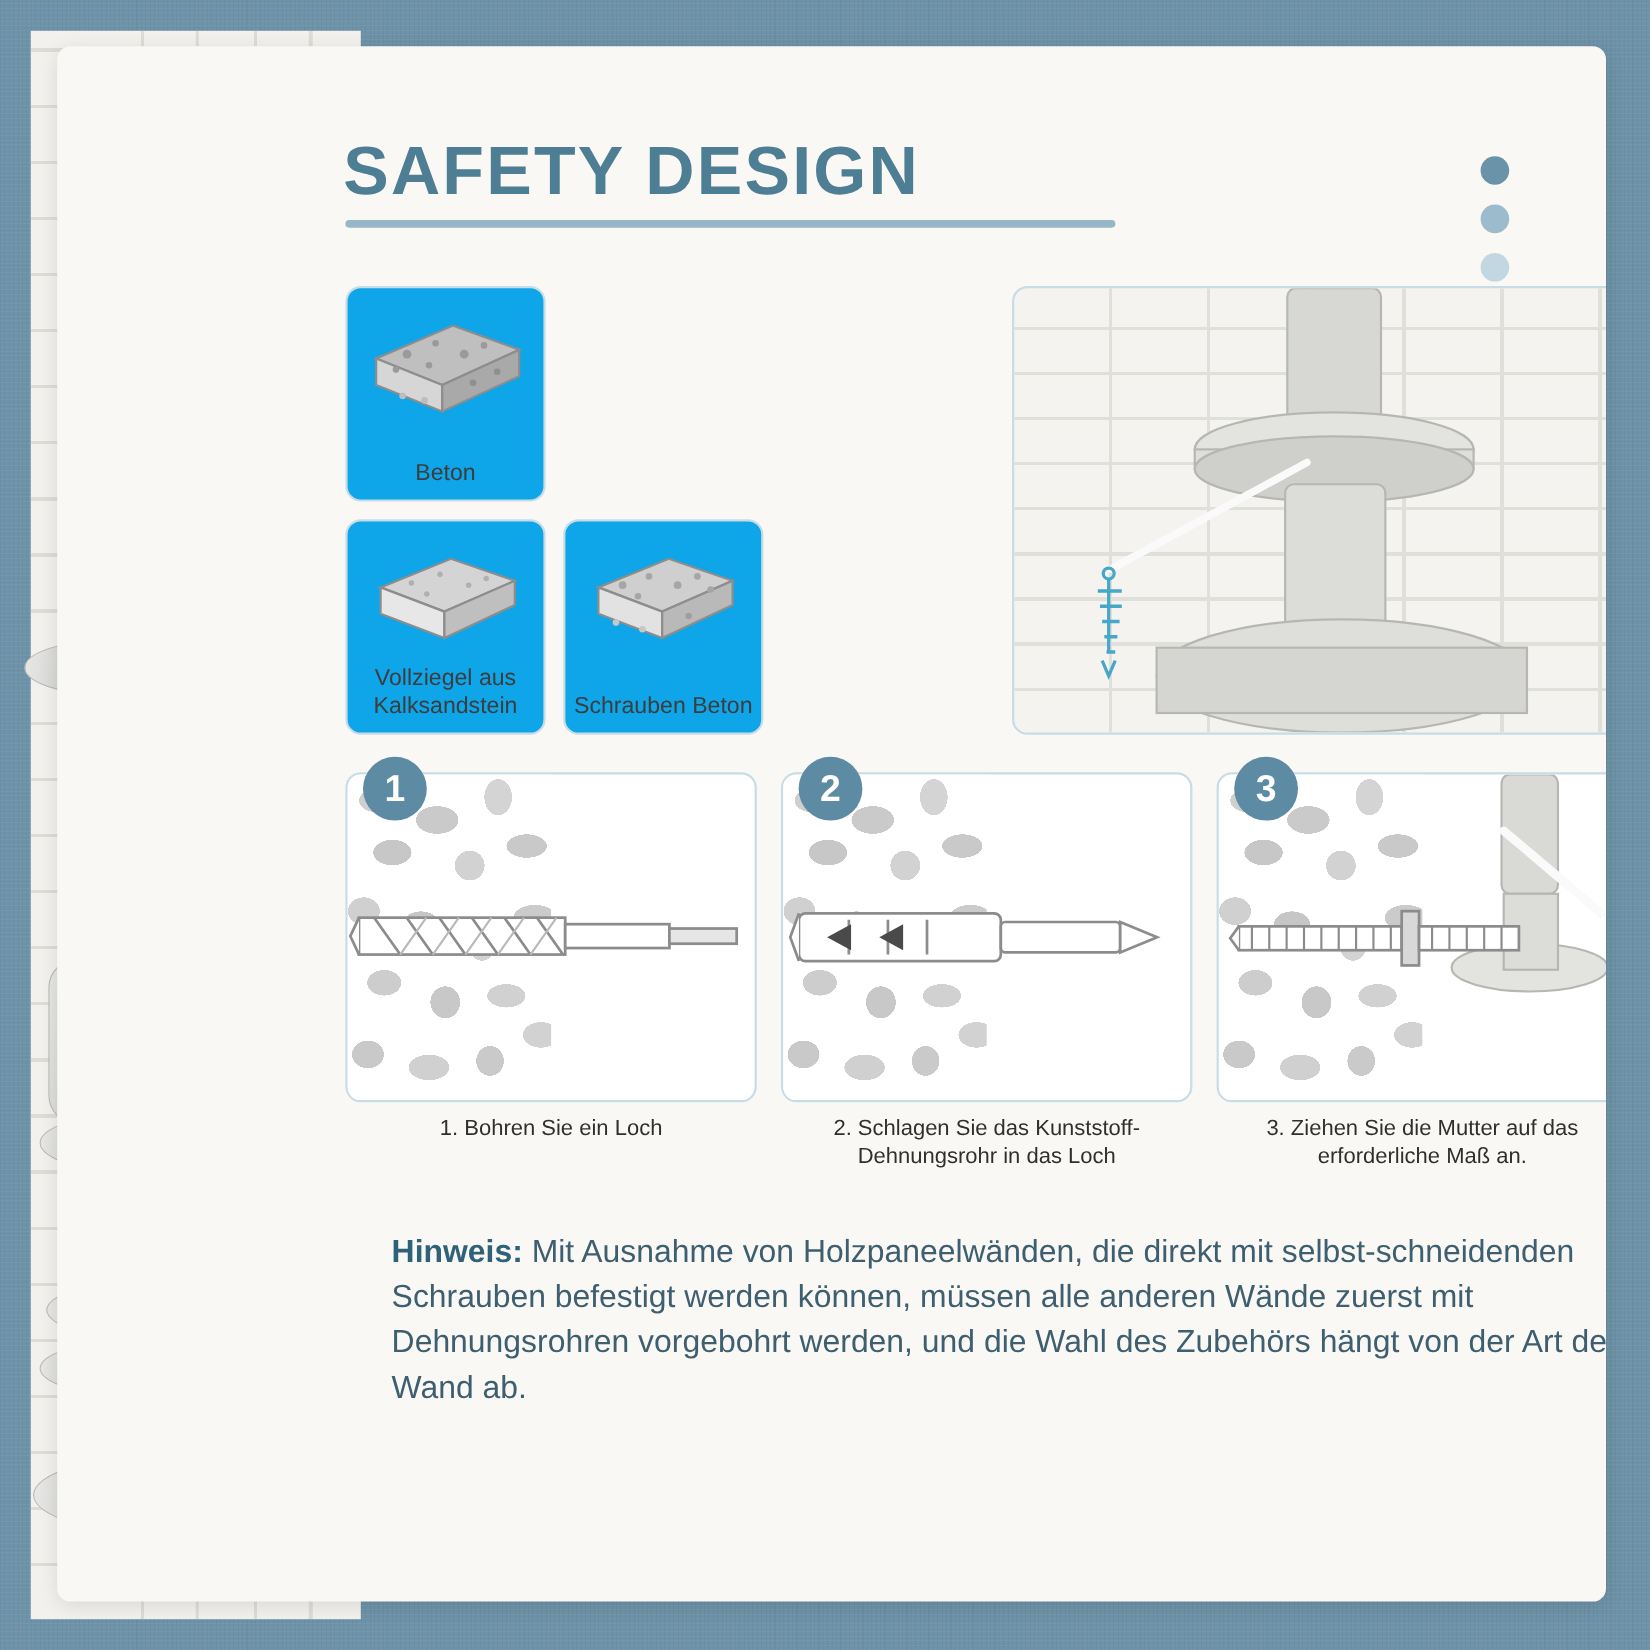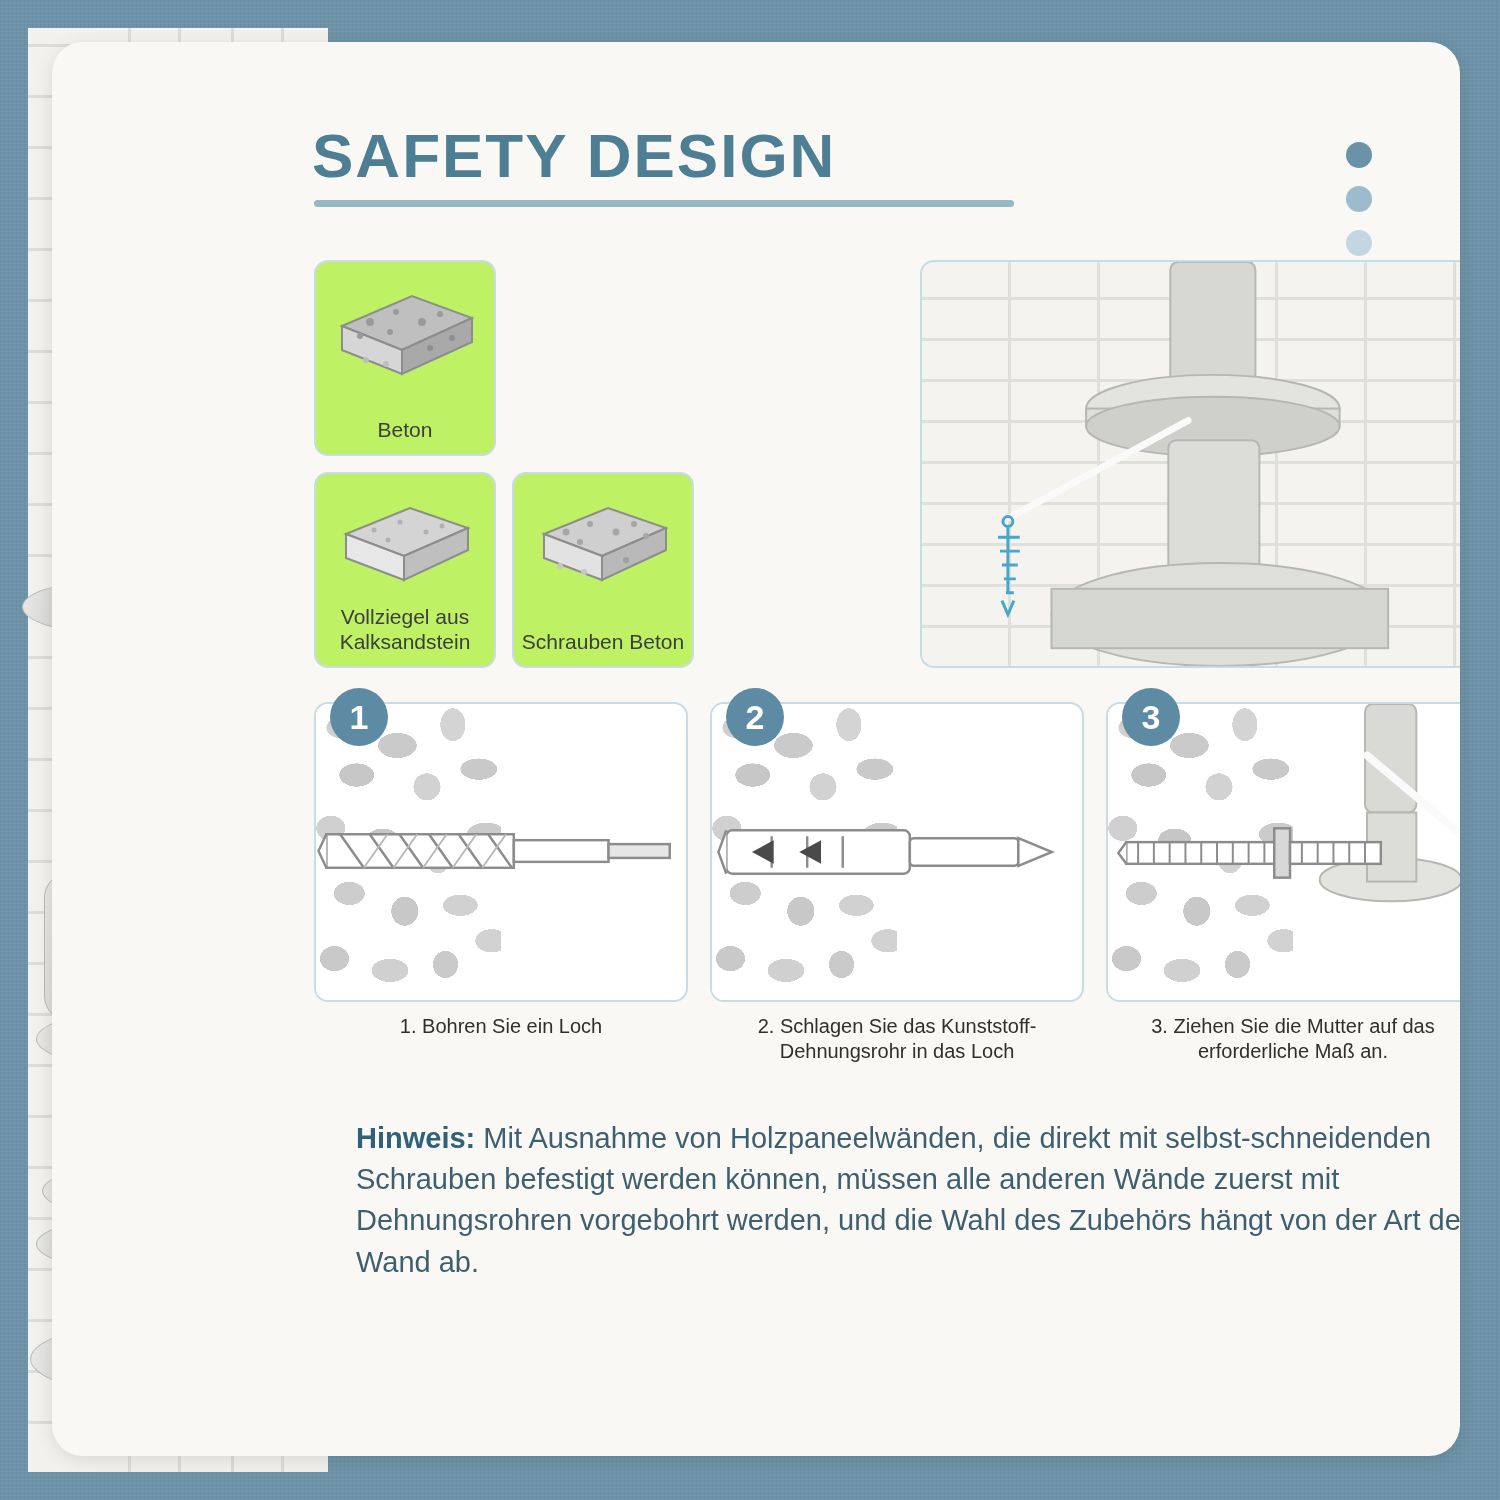--- a/index.html
+++ b/index.html
@@ -58,21 +58,21 @@
     border: 1px solid #45484a;
   }
   .ellipse { border-radius: 50%; }
 
   
   .card {
     position: absolute;
     left: 52px; top: 42px;
     width: 1408px; height: 1414px;
     background: #faf8f4;
-    border-radius: 31px;
+    border-radius: 12px;
     box-shadow: 0 4px 18px rgba(0,0,0,0.10);
     padding: 0;
     overflow: hidden;
   }
   .card-inner { position: absolute; left: 200px; top: 0; right: 0; bottom: 0; }
 
   .title {
     position: absolute;
     left: 60px; top: 78px;
     font-size: 62px; font-weight: bold;
@@ -96,21 +96,21 @@
   .materials {
     position: absolute;
     left: 62px; top: 218px;
     width: 580px;
   }
   .mat-row { display: flex; gap: 16px; margin-bottom: 16px; }
   .mat {
     width: 182px; height: 196px;
     border: 2px solid #c8dce6;
     border-radius: 14px;
-    background: #bef264;
+    background: #0ea5e9;
     display: flex; flex-direction: column;
     align-items: center; justify-content: flex-start;
     padding-top: 16px;
   }
   .mat-label {
     margin-top: auto; margin-bottom: 12px;
     font-size: 21px; color: #3d3d3d; text-align: center; line-height: 1.2;
     padding: 0 6px;
   }
   .block-svg { width: 150px; height: 112px; }

